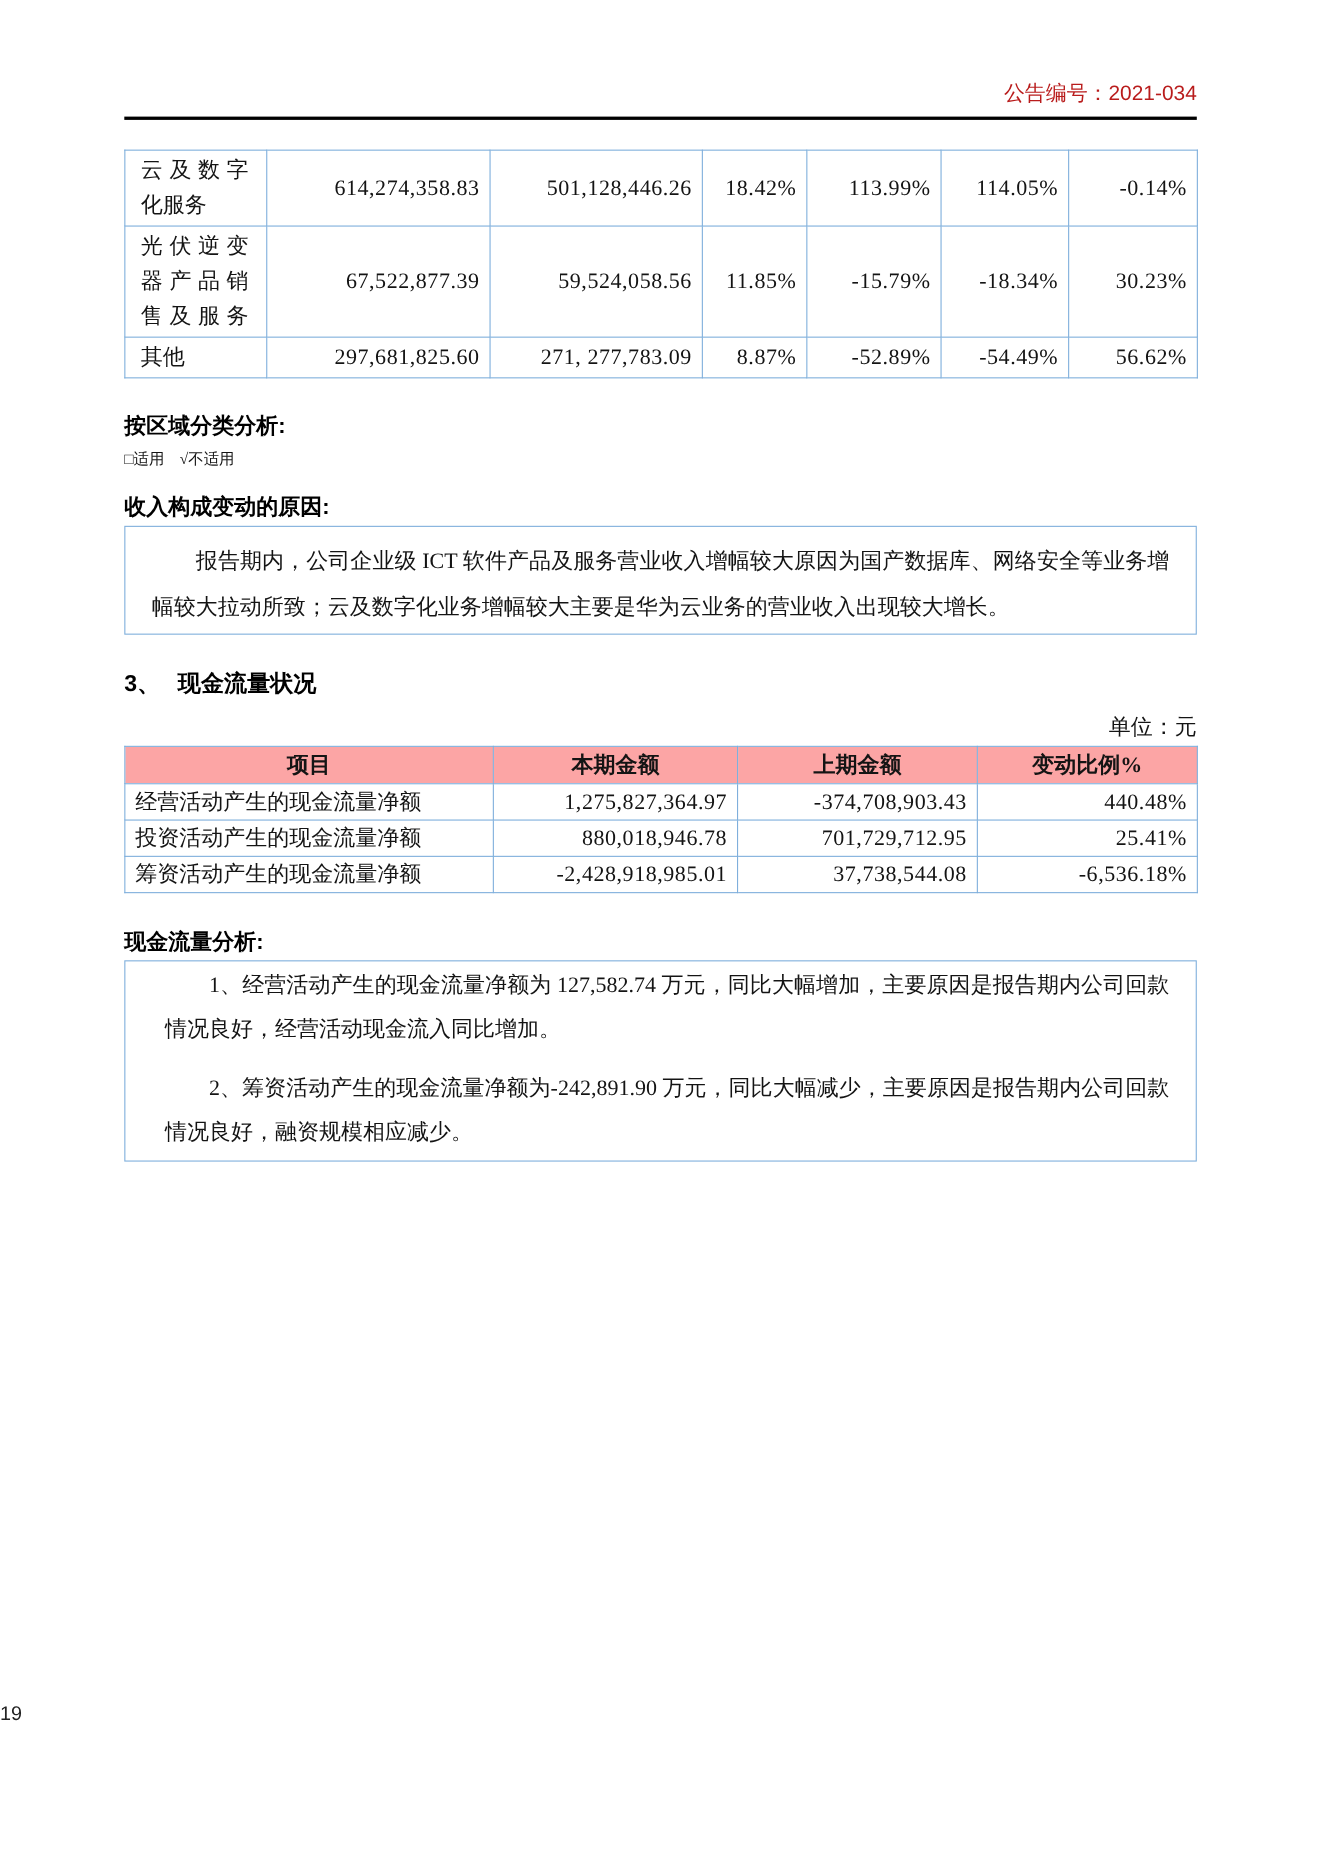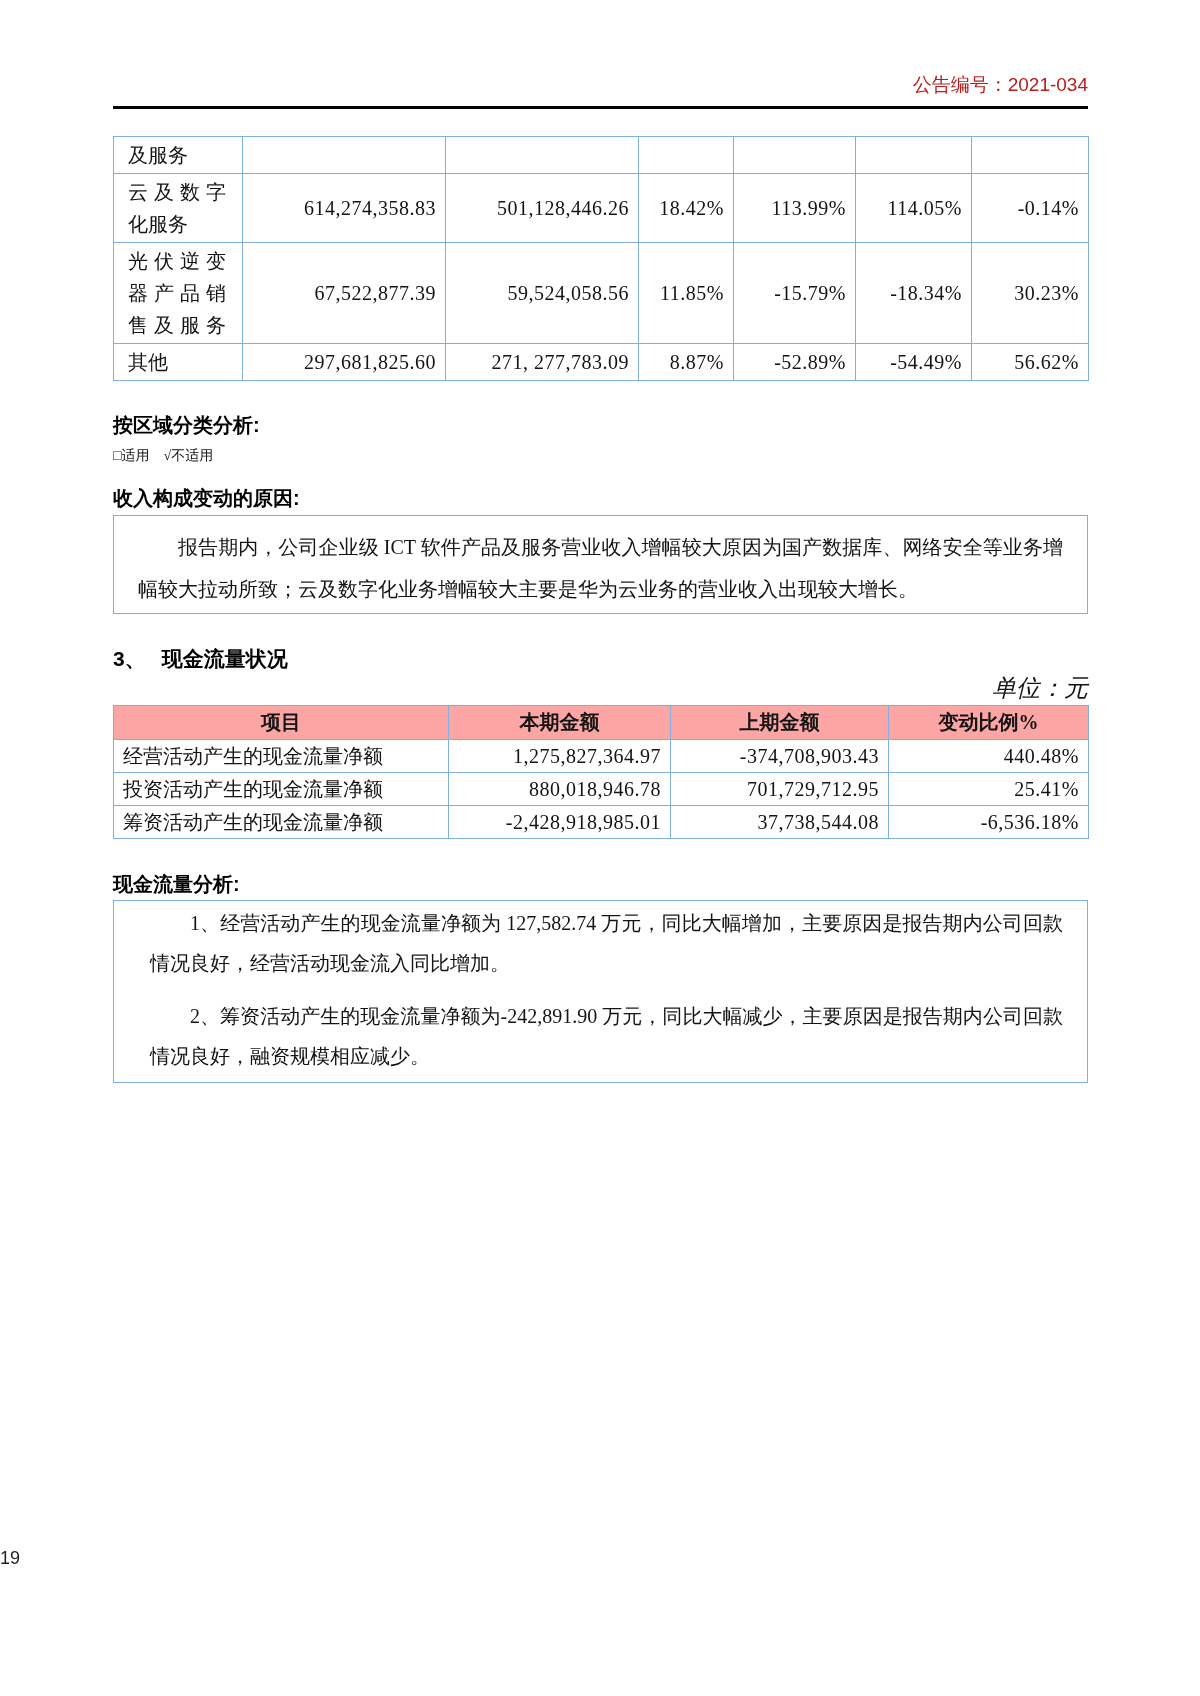--- a/index.html
+++ b/index.html
@@ -32,21 +32,21 @@
   .sec-region { margin-top:30px; }
   .sec-apply  { font-size:14px; line-height:28px; margin-top:3px; }
   .sec-reason { margin-top:4px; }
 
   .bluebox { border:1.5px solid #7fafdc; margin-top:3px; padding:10px 24px 3px 24px; }
   .bluebox p { margin:0; font-size:20px; line-height:42px; text-align:justify;
                text-indent:2em; }
 
   .sec-cash { margin-top:31px; font-size:21px; }
   .sec-cash .no { margin-right:16px; }
-  .unit-line { text-align:right; font-size:24px; margin-top:2px; line-height:26px;font-style:italic; }
+  .unit-line { text-align:right; font-size:20px; margin-top:12px; line-height:26px; }
 
   .t2 { margin-top:4px; border:1.5px solid #7fafdc; }
   .t2 th { background:#fca5a5; font-weight:700; text-align:center; height:33px;
            font-size:20px; }
   .t2 td { height:32px; line-height:32px; }
   .t2 .cell-item { text-align:left; padding-left:9px; }
 
   .sec-analysis { margin-top:31px; }
   .box-analysis { margin-top:2px; padding:2px 24px 6px 36px; }
   .box-analysis p { line-height:40px; }
@@ -68,29 +68,20 @@
       <colgroup>
         <col style="width:129px">
           <col style="width:203px">
           <col style="width:193px">
         <col style="width:95px">
           <col style="width:122px">
           <col style="width:116px">
           <col style="width:117px">
       </colgroup>
       <tbody>
-          <tr style="height:33px">
-        <td class="cell-label">及服务</td>
-        <td class="cell-num"></td>
-        <td class="cell-num"></td>
-        <td class="cell-num"></td>
-        <td class="cell-num"></td>
-        <td class="cell-num"></td>
-        <td class="cell-num"></td>
-      </tr>
       <tr style="height:66px">
         <td class="cell-label justify">云及数字化服务</td>
         <td class="cell-num">614,274,358.83</td>
         <td class="cell-num">501,128,446.26</td>
         <td class="cell-num">18.42%</td>
         <td class="cell-num">113.99%</td>
         <td class="cell-num">114.05%</td>
         <td class="cell-num">-0.14%</td>
       </tr>
       <tr style="height:96px">

